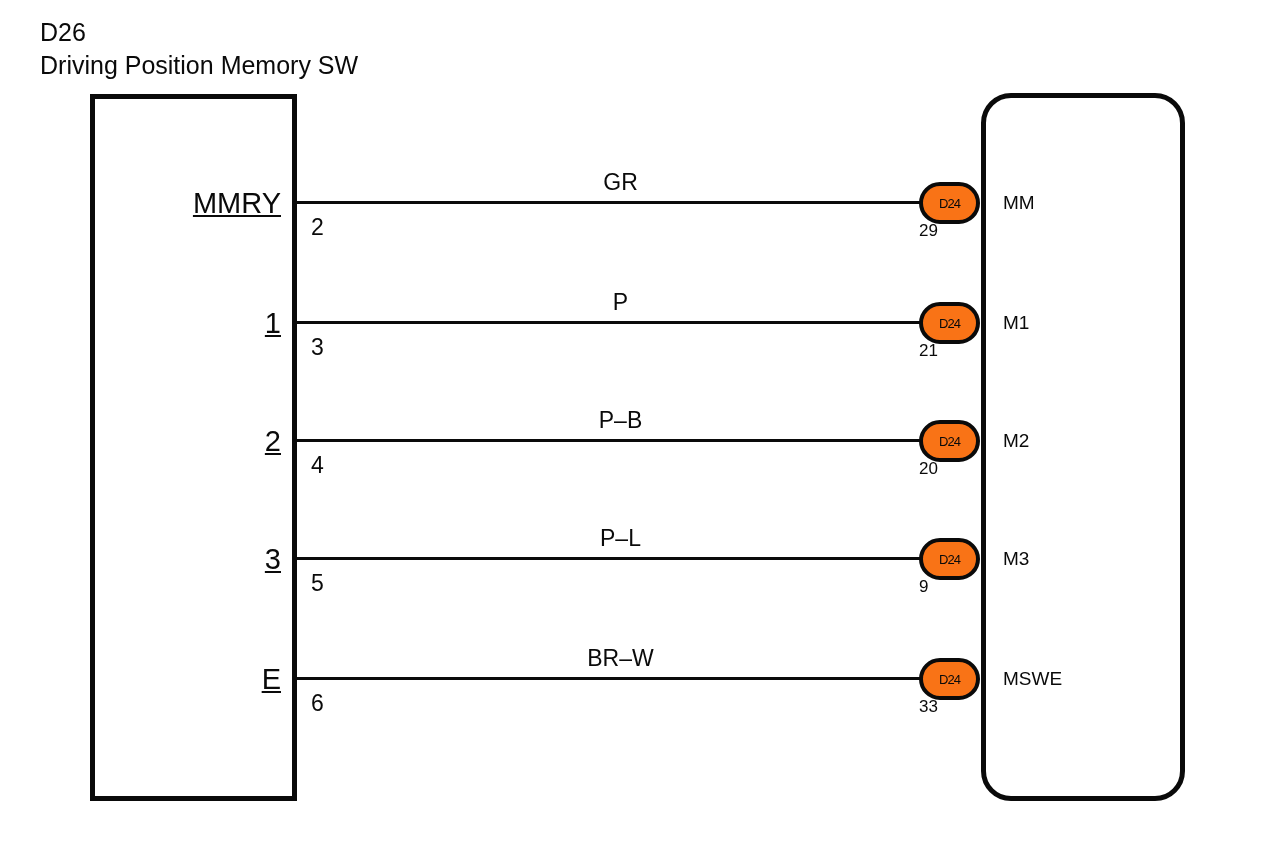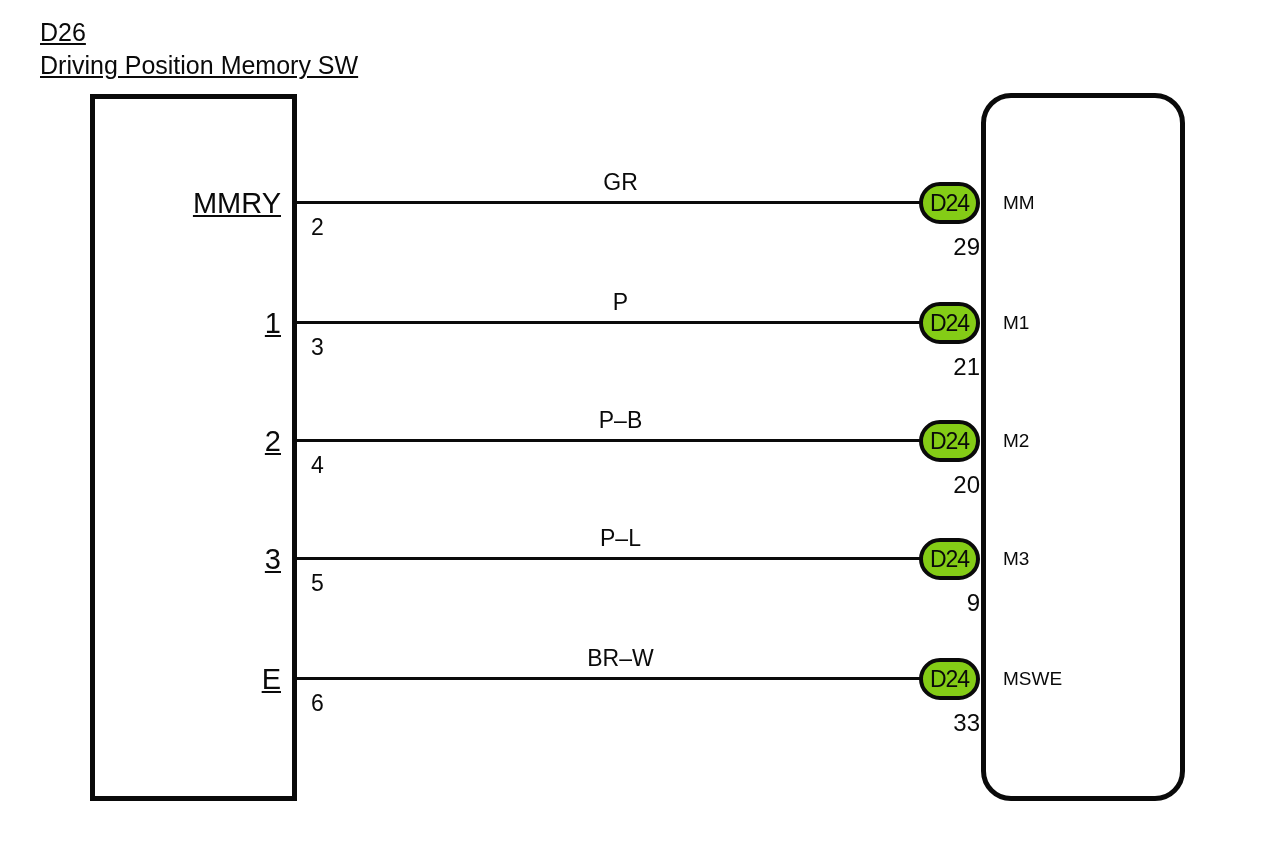--- a/index.html
+++ b/index.html
@@ -16,21 +16,20 @@
     color: #0a0a0a;
     overflow: hidden;
   }
   .title-left {
     position: absolute;
     left: 40px;
     top: 16px;
     font-size: 25px;
     line-height: 33px;
     white-space: pre;
-    text-decoration: underline;
   }
   .title-right {
     position: absolute;
     left: 986px;
     top: 53px;
     font-size: 25px;
     line-height: 28px;
     white-space: nowrap;
   }
   .switch-box {
@@ -95,34 +94,34 @@
     line-height: 26px;
   }
   .connector-oval {
     left: 919px;
     top: -21px;
     width: 61px;
     height: 42px;
     border: 4px solid #0a0a0a;
     border-radius: 22px;
     box-sizing: border-box;
-    background: #84cc16;
+    background: #f97316;
     display: flex;
     align-items: center;
     justify-content: center;
-    font-size: 23px;
+    font-size: 13px;
     letter-spacing: -1px;
     z-index: 2;
   }
   .ecu-pin-number {
     left: 919px;
-    top: 31px;
+    top: 15px;
     width: 61px;
-    text-align: right;
-    font-size: 24px;
+    text-align: left;
+    font-size: 17px;
     line-height: 26px;
   }
   .ecu-pin-name {
     left: 1003px;
     top: -13px;
     font-size: 19px;
     line-height: 26px;
     white-space: nowrap;
   }
 </style>

